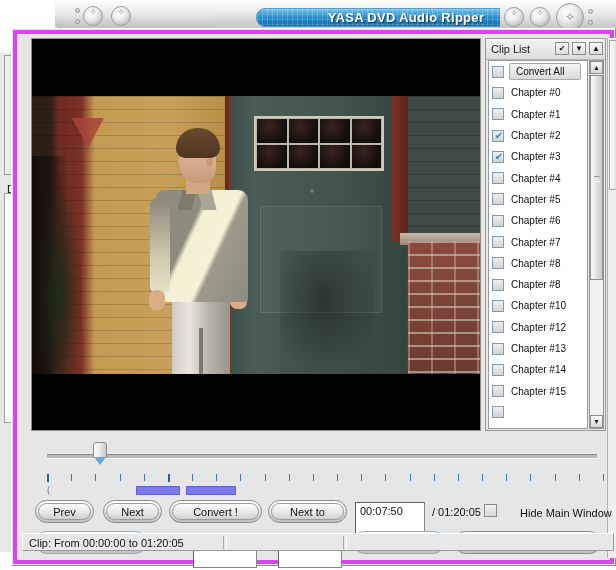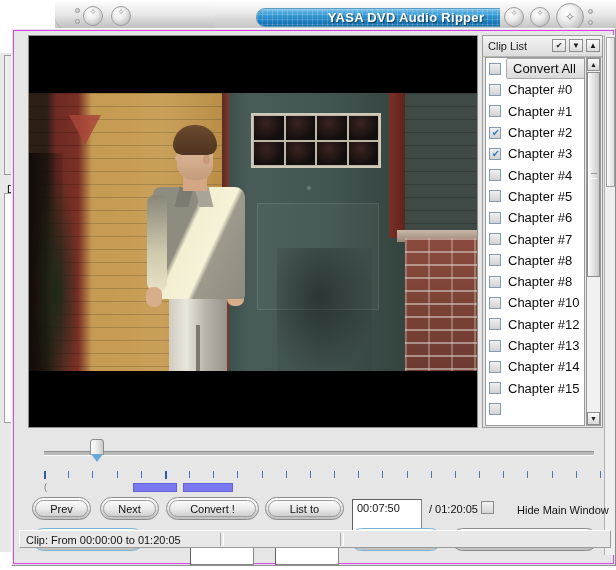--- a/index.html
+++ b/index.html
@@ -131,21 +131,21 @@
     background: #e4e4e4;
     border: 1px solid #ffffff;
     border-right-color: #8d8d8d;
     border-bottom-color: #8d8d8d;
     box-sizing: border-box;
   }
   .body-inset {
     position: absolute; left: 1px; top: 1px;
     width: 601px; height: 534px;
     background: #e6e6e6;
-    border: 1px solid #d946ef;
+    border: 4px solid #d946ef;
     box-sizing: border-box;
   }
 
   
   .video {
     position: absolute; left: 14px; top: 4px;
     width: 450px; height: 393px;
     background: #000;
     border: 1px solid #8d8d8d;
     box-sizing: border-box;
@@ -341,21 +341,21 @@
     margin-right: 7px;
     position: relative;
   }
   .cb.on::after {
     content: "✔";
     position: absolute; left: 0px; top: -2px;
     width: 12px; text-align: center;
     font-size: 10px; color: #3a7fc2; line-height: 13px;
   }
   .cl-label {
-    font-size: 13px; color: #0d0d0d; white-space: nowrap; text-align: right;
+    font-size: 10px; color: #0d0d0d; white-space: nowrap; text-align: right;
   }
   .cl-row.sel .cl-label {
     display: inline-block;
     padding: 2px 16px 2px 6px;
     background: linear-gradient(to bottom,#f6f6f6,#d9d9d9);
     border: 1px solid #a8a8a8;
     border-radius: 2px;
     margin-left: -2px;
   }
   
@@ -758,21 +758,21 @@
         <div class="pbtn" style="left:18px; top:466px; width:59px;">
           <div class="cap">Prev</div>
         </div>
         <div class="pbtn" style="left:86px; top:466px; width:59px;">
           <div class="cap">Next</div>
         </div>
         <div class="pbtn" style="left:152px; top:466px; width:93px;">
           <div class="cap">Convert !</div>
         </div>
         <div class="pbtn" style="left:251px; top:466px; width:79px;">
-          <div class="cap">List to</div>
+          <div class="cap">Next to</div>
         </div>
         <div class="tfield" style="left:338px; top:468px; width:70px;">00:07:50</div>
         <div class="slabel" style="left:415px; top:471px;">/ 01:20:05</div>
         <div class="chk" style="left:467px; top:470px;"></div>
         <div class="slabel" style="left:503px; top:472px;">Hide Main Window</div>
 
         <div class="pbtn accent" style="left:18px; top:497px; width:112px;">
           <div class="cap">Create new clip</div>
         </div>
         <div class="slabel" style="left:140px; top:502px;">From</div>

